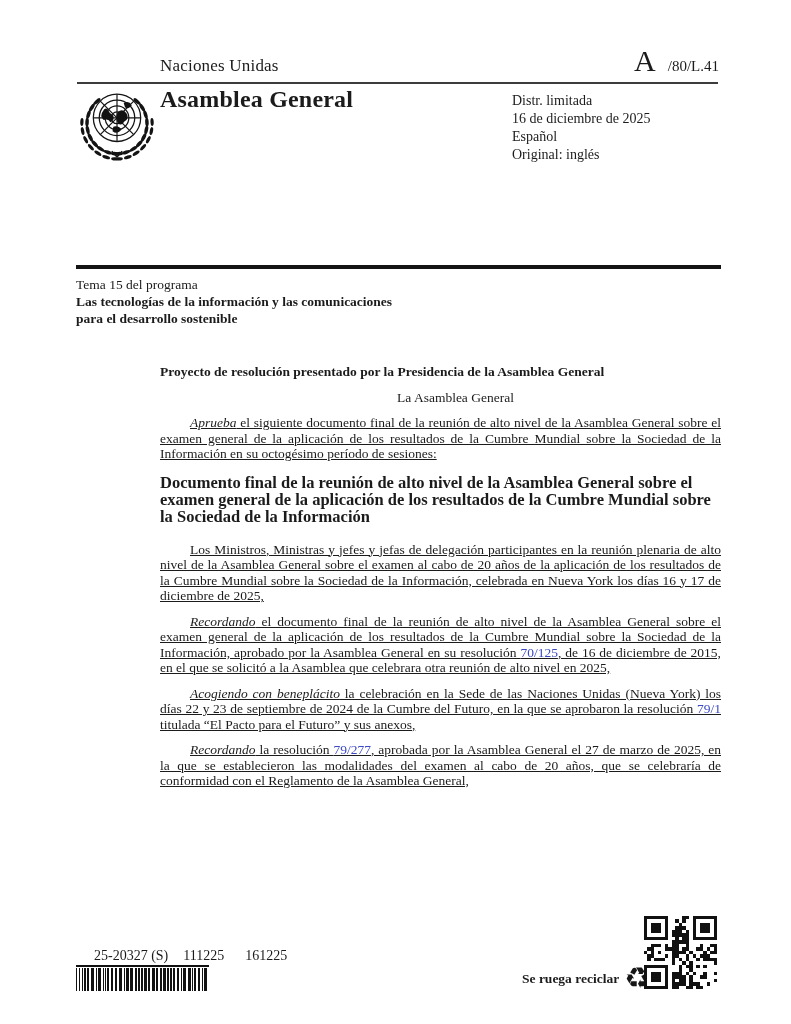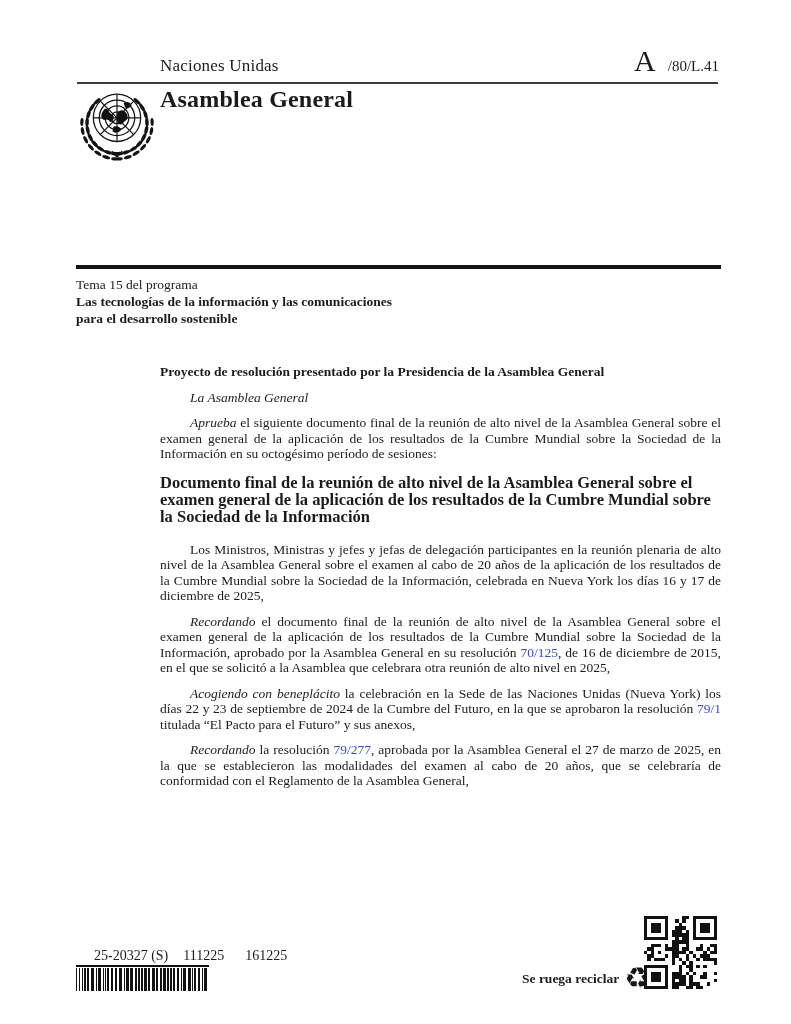--- a/index.html
+++ b/index.html
@@ -19,22 +19,22 @@
   .emblem-box { position:absolute; left:80px; top:85px; width:74px; height:76px; }
   .organ-title { position:absolute; left:160px; top:86px; margin:0; font-size:24px; font-weight:bold; letter-spacing:.2px; }
   .distr { position:absolute; left:512px; top:92px; font-size:14px; line-height:18px; }
   
   .rule-thick { position:absolute; left:76px; top:265px; width:645px; height:4px; background:#141414; }
   .session { position:absolute; left:76px; top:276px; font-size:13.5px; line-height:17px; }
   .b { font-weight:bold; }
   
   .content { position:absolute; left:160px; top:356px; width:561px; font-size:13.5px; line-height:15.5px; }
   .draft-heading { margin:8px 0 10px 0; font-weight:bold; }
-  .actor { margin:0 0 10px 0; font-style:italic; text-indent:30px; }
-  .para { margin:0 0 10px 0; text-align:justify; text-indent:30px; }
+  .actor { margin:0 0 10px 0; text-indent:30px;text-align:center; }
+  .para { margin:0 0 10px 0; text-align:justify; text-indent:30px;text-decoration:underline; }
   .section-heading { margin:12px 0 17px 0; font-size:16.5px; line-height:17px; font-weight:bold; }
   .seg-italic { font-style:italic; }
   .seg-link { color:var(--link); }
   
   .footer-left { position:absolute; left:76px; top:948px; font-size:14px; }
   .job-line { margin:0 0 1px 18px; }
   .job-code1 { margin-left:15px; }
   .job-code2 { margin-left:21px; }
   .barcode-rule { width:133px; height:2px; background:#111; margin-bottom:1px; }
   .footer-right { position:absolute; left:522px; top:964px; display:flex; align-items:center; }
@@ -102,20 +102,26 @@
         <ellipse cx="75.87035416321379" cy="90.83685197740765" rx="2.2" ry="5.4" fill="#131313" transform="rotate(57 75.87035416321379 90.83685197740765)"></ellipse>
         <ellipse cx="62.51518827218538" cy="89.51778890995371" rx="2.4" ry="6" fill="#131313" transform="rotate(72 62.51518827218538 89.51778890995371)"></ellipse>
         <ellipse cx="64.67830723281" cy="96.17518452401978" rx="2.2" ry="5.4" fill="#131313" transform="rotate(72 64.67830723281 96.17518452401978)"></ellipse>
         <ellipse cx="52.11960622783923" cy="91.44449615756024" rx="2.4" ry="6" fill="#131313" transform="rotate(87 52.11960622783923 91.44449615756024)"></ellipse>
         <ellipse cx="52.48595792153983" cy="98.43490290084226" rx="2.2" ry="5.4" fill="#131313" transform="rotate(87 52.48595792153983 98.43490290084226)"></ellipse>
         <line x1="50" y1="96" x2="57" y2="88" stroke="#131313" stroke-width="2"></line>
       </svg>
   </div>
   <h1 class="organ-title">Asamblea General</h1>
 
+  <div class="distr">
+    <div>Distr. limitada</div>
+    <div>16 de diciembre de 2025</div>
+    <div>Español</div>
+    <div>Original: inglés</div>
+  </div>
 
   <div class="rule-thick"></div>
   <div class="session">
     <div>Tema 15 del programa</div>
     <div class="b">Las tecnologías de la información y las comunicaciones</div>
     <div class="b">para el desarrollo sostenible</div>
   </div>
 
   <main class="content">
     <p class="draft-heading">Proyecto de resolución presentado por la Presidencia de la Asamblea General</p>

